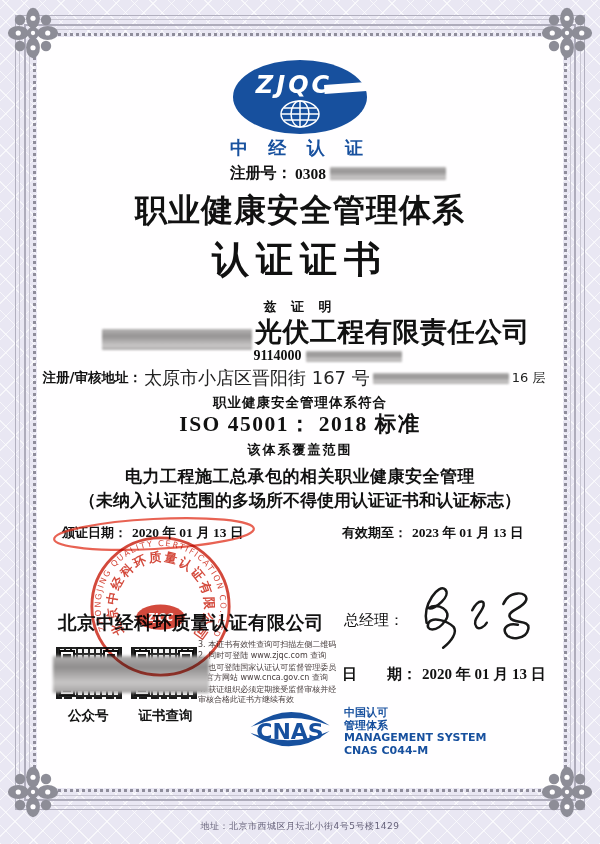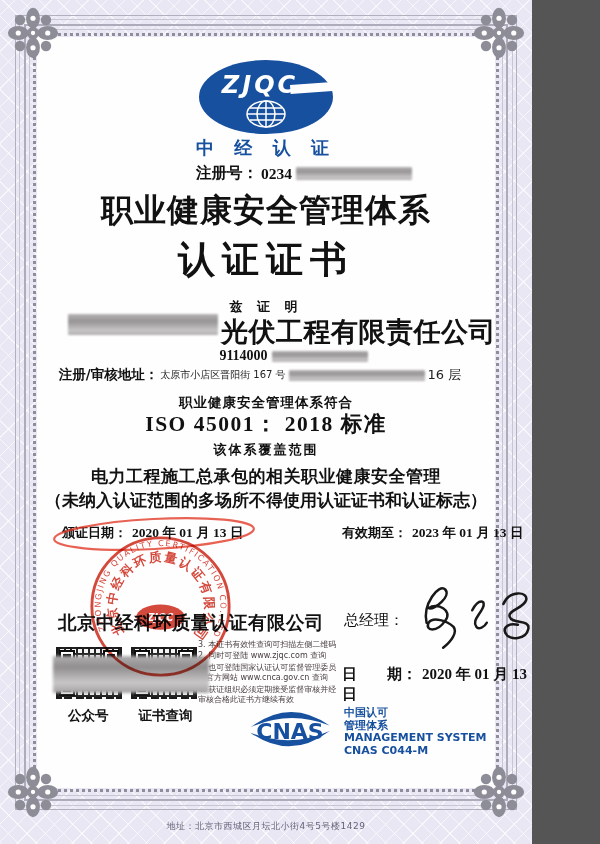--- a/index.html
+++ b/index.html
@@ -1,17 +1,17 @@
 <!DOCTYPE html>
 <html><head>
 <meta charset="utf-8">
 <style>
   html,body{margin:0;padding:0;background:#555;}
   .page{
-    position:relative;width:532px;height:844px;overflow:hidden;
+    position:relative;width:600px;height:844px;overflow:hidden;
     background-color:#e9e7f3;
     background-image:
       repeating-linear-gradient(45deg, rgba(255,255,255,.65) 0 1px, transparent 1px 13px),
       repeating-linear-gradient(-45deg, rgba(255,255,255,.65) 0 1px, transparent 1px 13px);
     font-family:"DejaVu Sans","Liberation Sans",sans-serif;
     color:#111;
   }
   .abs{position:absolute;}
   
   .f1{position:absolute;inset:15px 15px 34px 15px;border:1.5px solid #b2b0bf;}
@@ -31,30 +31,30 @@
   .logo-wrap{top:58px;}
   .org-cn{top:136px;font-size:18px;font-weight:900;letter-spacing:7px;}
   .regno{top:163px;display:flex;justify-content:center;align-items:center;left:0;right:0;transform:translateX(38px);}
   .regno .lbl{font-weight:900;font-size:15.5px;}
   .regno .val{font-family:"Liberation Serif",serif;font-weight:bold;font-size:15.5px;margin-left:3px;}
   .redact{background:linear-gradient(180deg,#b4b2b2,#969494 35%,#c9c7c7 80%,#aba9a9);filter:blur(1px);border-radius:1px;}
   .bar-reg{width:116px;height:13px;margin-left:4px;}
   .title1{top:189px;font-size:32px;font-weight:900;letter-spacing:1px;}
   .title2{top:235px;font-size:37px;font-weight:900;letter-spacing:7px;}
   .certify{top:298px;font-size:13px;font-weight:900;letter-spacing:5px;}
-  .company-row{top:314px;left:0;right:0;display:flex;justify-content:center;align-items:flex-start;padding-left:32px;}
+  .company-row{top:314px;left:0;right:0;display:flex;justify-content:center;align-items:flex-end;padding-left:32px;}
   .bar-co{width:150px;height:21px;margin-right:3px;}
   .co-name{font-size:27px;font-weight:900;letter-spacing:0.5px;}
   .credit{top:348px;left:0;right:0;display:flex;justify-content:center;align-items:center;transform:translateX(26px);}
   .credit .lbl{font-weight:900;font-size:13.5px;}
   .credit .val{font-family:"Liberation Serif",serif;font-weight:bold;font-size:14px;margin-left:3px;}
   .bar-credit{width:96px;height:11px;margin-left:4px;}
   .addr{top:366px;left:0;right:0;display:flex;justify-content:center;align-items:center;transform:translateX(-6px);}
   .addr .lbl{font-weight:900;font-size:13.5px;}
-  .addr .val{font-size:10px;color:#222;margin-left:2px;}
+  .addr .val{font-size:18px;color:#222;margin-left:2px;}
   .bar-addr{width:136px;height:11px;margin:0 3px;}
   .addr .suf{font-size:13px;color:#222;}
   .sysline{top:394px;font-size:13.5px;font-weight:900;letter-spacing:1px;}
   .isoline{top:409px;font-size:21.5px;font-weight:900;font-family:"Liberation Serif",serif;letter-spacing:1.5px;}
   .scopehead{top:441px;font-size:13px;font-weight:900;letter-spacing:2px;}
   .scope1{top:465px;font-size:17px;font-weight:900;letter-spacing:0.5px;}
   .scope2{top:489px;font-size:17px;font-weight:900;}
   .daterow .lbl{font-weight:900;font-size:13px;}
   .daterow .val{font-family:"Liberation Serif",serif;font-weight:bold;font-size:13.5px;}
   .issue{left:62px;top:522px;}
@@ -198,21 +198,21 @@
         <line x1="51" y1="56" x2="89" y2="56"></line>
         <path d="M54 50 H86 M54 62 H86"></path>
         <line x1="70" y1="43" x2="70" y2="69"></line>
       </g>
     </svg>
   </div>
   <div class="abs center org-cn blue">中 经 认 证</div>
 
   <div class="abs regno">
     <span class="lbl">注册号：</span>
-    <span class="val">0234</span>
+    <span class="val">0308</span>
     <span class="redact bar-reg"></span>
   </div>
 
   <div class="abs center title1">职业健康安全管理体系</div>
   <div class="abs center title2">认证证书</div>
 
   <div class="abs center certify">兹 证 明</div>
   <div class="abs company-row">
     <span class="redact bar-co"></span>
     <span class="co-name">光伏工程有限责任公司</span>

